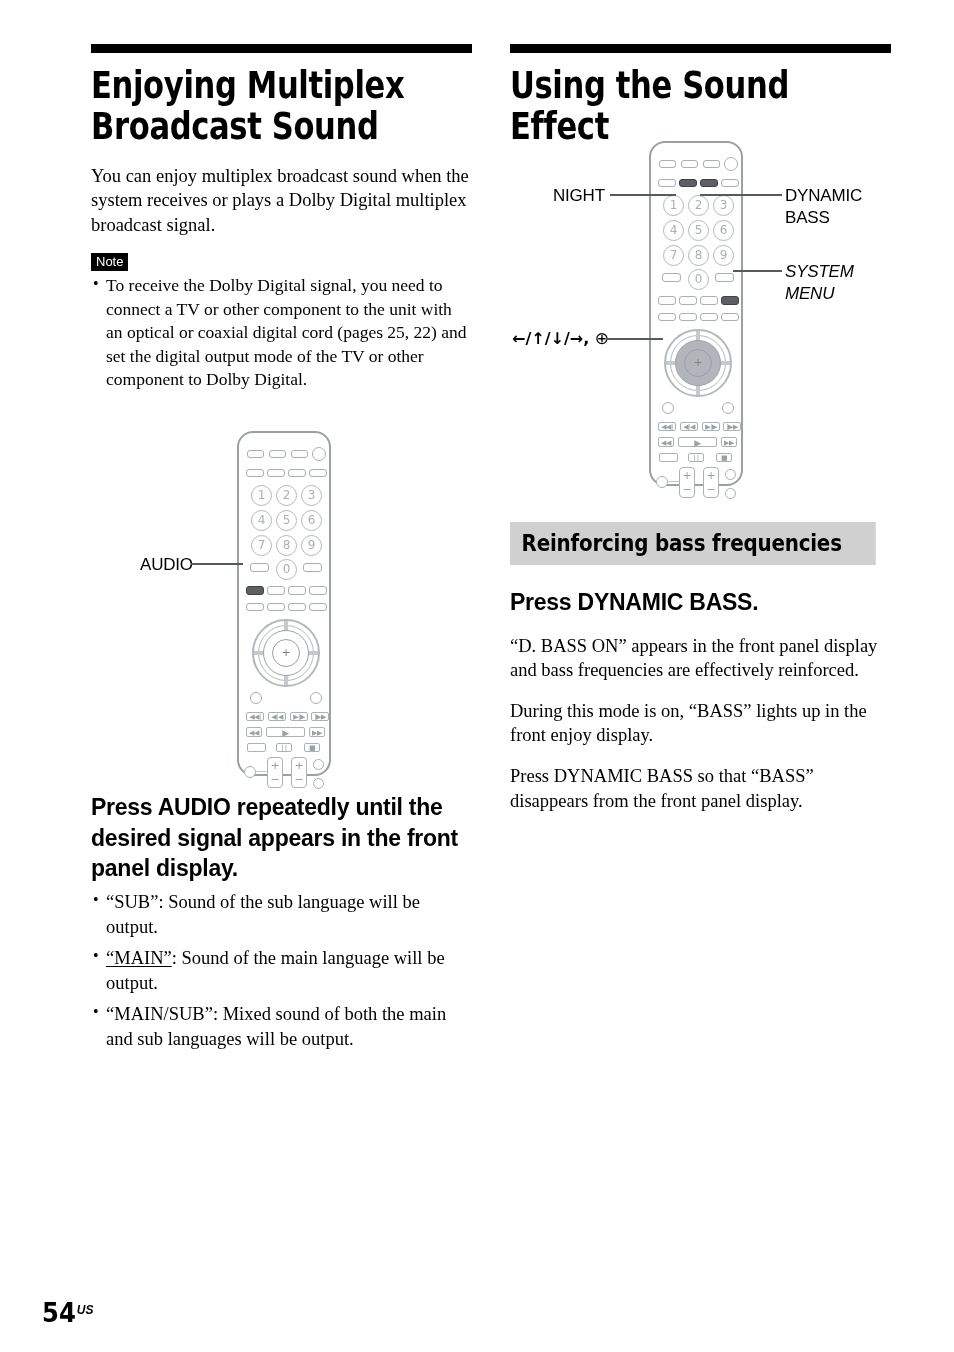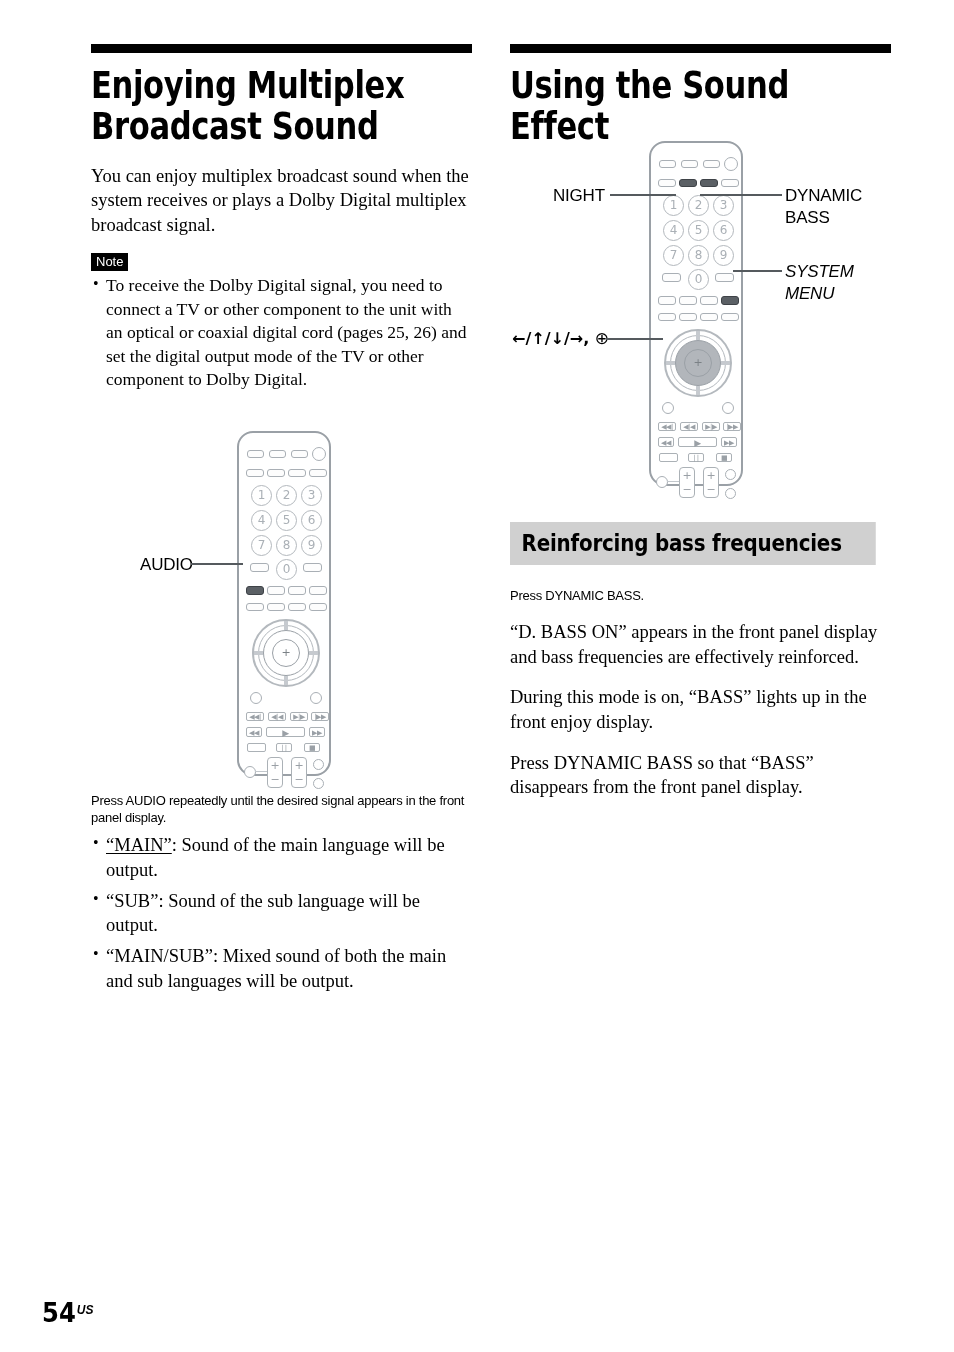--- a/index.html
+++ b/index.html
@@ -66,22 +66,22 @@
   }
   h3.bold-head {
     font-family: "Liberation Sans", sans-serif;
     font-weight: 700;
     font-size: 19px;
     margin: 22px 0 6px 0;
     letter-spacing: -0.3px;
   }
   p.step {
     font-family: "Liberation Sans", sans-serif;
-    font-weight: 400;
-    font-size: 13px;
+    font-weight: 700;
+    font-size: 23px;
     line-height: 1.33;
     margin: 0 0 6px 0;
     letter-spacing: -0.25px;
   }
 
   
   p.body {
     font-size: 18.5px;
     line-height: 1.33;
     margin: 16px 0 2px 0;
@@ -275,21 +275,21 @@
     <div class="rule"></div>
 
     <h1 class="chapter">Enjoying Multiplex Broadcast Sound</h1>
 
 
     <p class="body gap">You can enjoy multiplex broadcast sound when the system receives or plays a Dolby Digital multiplex broadcast signal.</p>
 
     <div>
       <span class="note-tag">Note</span>
       <ul class="bullets">
-        <li>To receive the Dolby Digital signal, you need to connect a TV or other component to the unit with an optical or coaxial digital cord (pages 25, 26) and set the digital output mode of the TV or other component to Dolby Digital.</li>
+        <li>To receive the Dolby Digital signal, you need to connect a TV or other component to the unit with an optical or coaxial digital cord (pages 25, 22) and set the digital output mode of the TV or other component to Dolby Digital.</li>
       </ul>
     </div>
   </div>
 
   <div class="remote" style="left:237px; top:431px; width:94px; height:345px;">
 
     <div class="rbtn" style="left:8px;  top:17px; width:17px; height:8px;"></div>
     <div class="rbtn" style="left:30px; top:17px; width:17px; height:8px;"></div>
     <div class="rbtn" style="left:52px; top:17px; width:17px; height:8px;"></div>
     <div class="rcirc" style="left:73px; top:14px; width:14px; height:14px;"></div>
@@ -361,22 +361,22 @@
     <div class="rcirc" style="left:74px; top:326px; width:11px; height:11px;"></div>
     <div class="rcirc" style="left:74px; top:345px; width:11px; height:11px;"></div>
   </div>
 
   <span class="callout" style="left:140px; top:554px;">AUDIO</span>
   <div class="lead" style="left:191px; top:563px; width:52px;"></div>
 
   <div class="col col-left" style="top:792px;">
     <p class="step">Press AUDIO repeatedly until the desired signal appears in the front panel display.</p>
     <ul class="bullets big">
+      <li><span>“SUB”</span><span>: Sound of the sub language will be output.</span></li>
       <li><span class="uline">“MAIN”</span><span>: Sound of the main language will be output.</span></li>
-      <li><span>“SUB”</span><span>: Sound of the sub language will be output.</span></li>
       <li><span>“MAIN/SUB”</span><span>: Mixed sound of both the main and sub languages will be output.</span></li>
     </ul>
   </div>
 
   <div class="col col-right">
     <div class="rule"></div>
     <h1 class="chapter">Using the Sound Effect</h1>
   </div>
 
   <div class="remote" style="left:649px; top:141px; width:94px; height:345px;">

